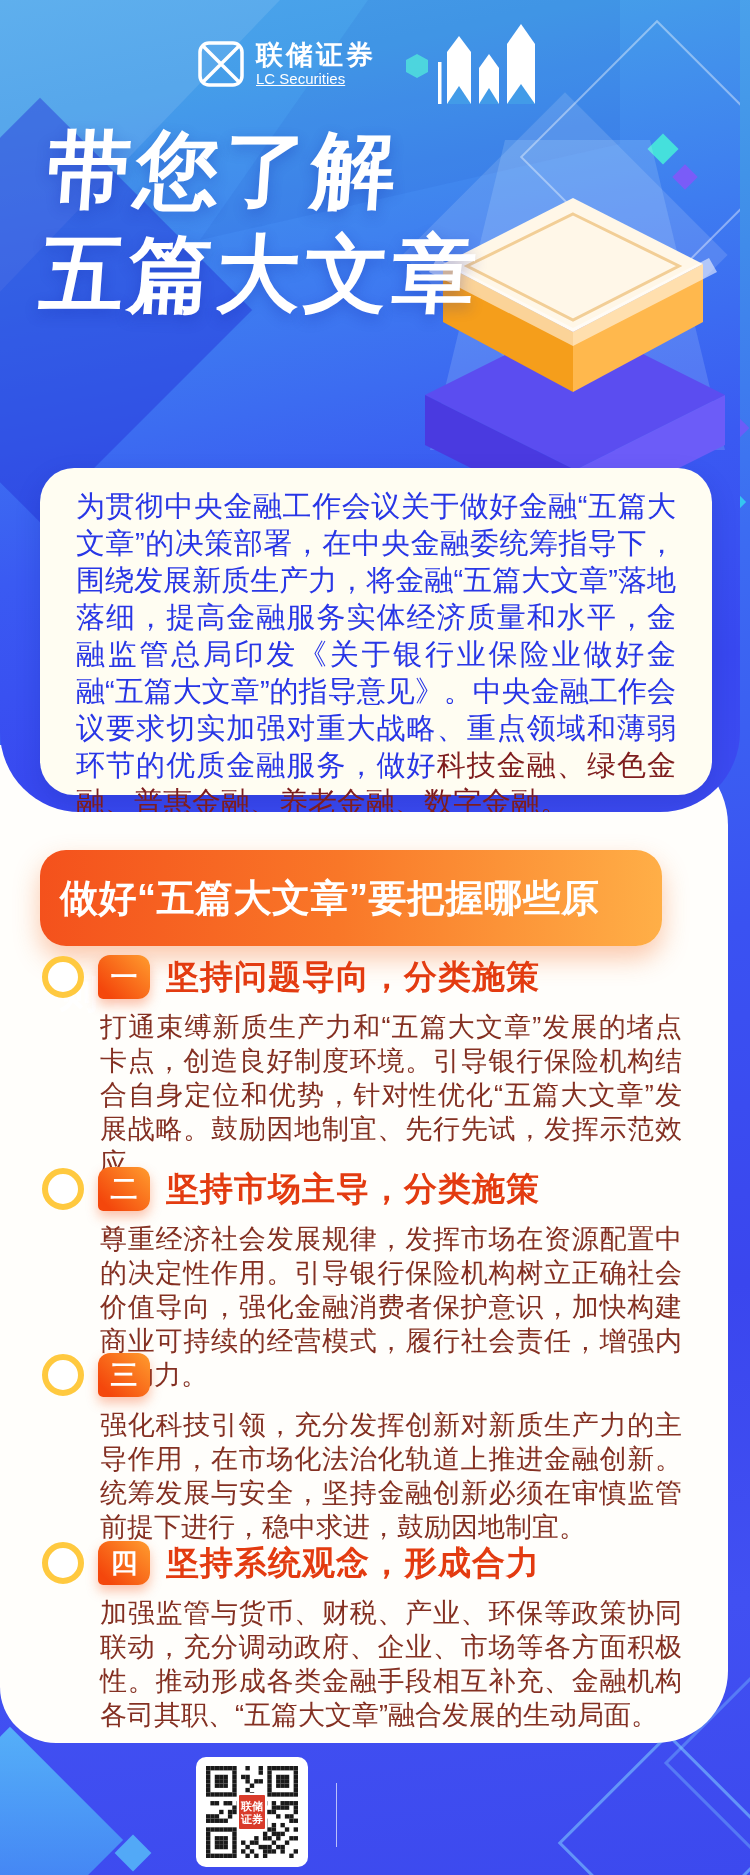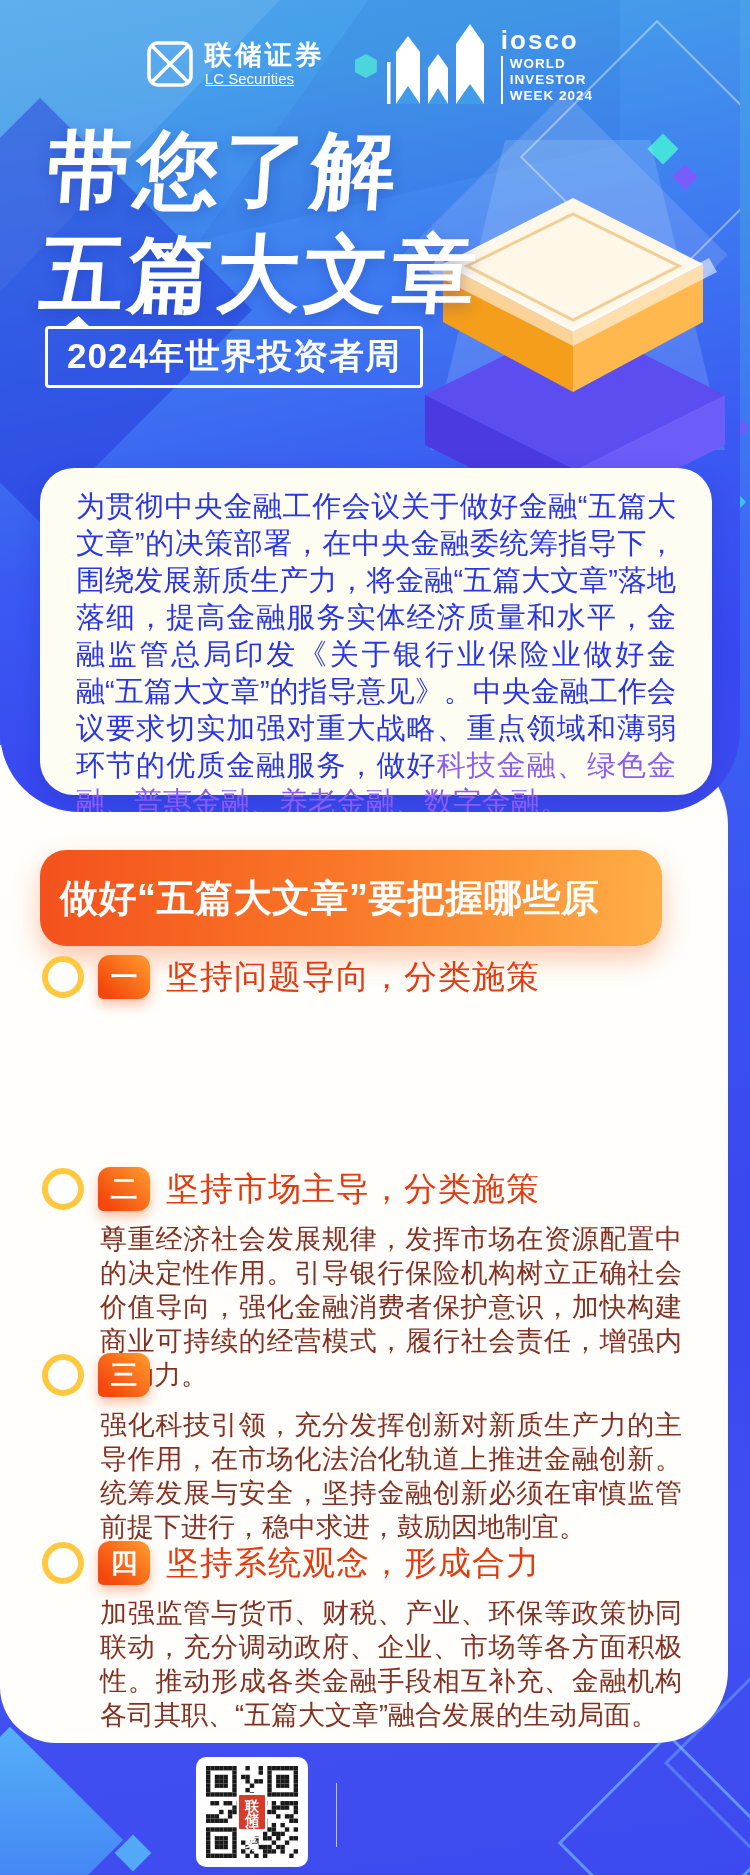--- a/index.html
+++ b/index.html
@@ -42,44 +42,44 @@
   .subtitle-box{position:absolute;left:45px;top:326px;width:372px;height:56px;z-index:5;
     border:3px solid #fff;border-radius:4px;text-align:center;}
   .subtitle-box .notch{position:absolute;left:14px;top:-13px;width:30px;height:13px;background:#fff;
     clip-path:polygon(0 100%,100% 100%,55% 0);}
   .subtitle-text{font-size:35px;font-weight:700;color:#fff;line-height:54px;letter-spacing:1px;}
   
   .intro-card{position:absolute;left:40px;top:468px;width:672px;height:327px;z-index:5;
     background:#FFFDF2;border-radius:34px;box-shadow:0 10px 24px rgba(25,35,160,.22);
     padding:20px 36px 0 36px;box-sizing:border-box;}
   .intro-text{font-size:29px;line-height:37px;color:#2836E6;font-weight:500;text-align:justify;}
-  .intro-text .hl{color:#8b5cf6;}
+  .intro-text .hl{color:#7f1d1d;}
   
   .banner{position:absolute;left:40px;top:850px;width:622px;height:96px;z-index:4;
     border-radius:26px;background:linear-gradient(92deg,#F4511C 0%,#F97728 48%,#FFAF47 100%);
     box-shadow:0 12px 26px rgba(244,110,40,.38);}
   .banner-text{font-size:38px;font-weight:800;color:#fff;line-height:96px;padding-left:20px;letter-spacing:0.5px;}
   
   .section{position:absolute;left:42px;width:676px;z-index:4;}
   .sec-head{display:flex;align-items:center;height:46px;}
   .ring{width:30px;height:30px;border:6px solid #FFC93F;border-radius:50%;background:#fff;box-sizing:content-box;}
   .num-badge{width:52px;height:44px;margin-left:14px;border-radius:12px 12px 12px 5px;
     background:linear-gradient(225deg,#FF9C2E 0%,#F4470C 85%);
     box-shadow:0 6px 12px rgba(244,80,20,.35);
     display:flex;align-items:center;justify-content:center;
     color:#fff;font-size:27px;font-weight:700;}
-  .sec-title{margin-left:16px;font-size:33px;font-weight:400;color:#E33B10;letter-spacing:1px;}
+  .sec-title{margin-left:16px;font-size:33px;font-weight:700;color:#E33B10;letter-spacing:1px;}
   .sec-body{margin:10px 36px 0 58px;font-size:27px;line-height:34px;color:#843022;text-align:justify;}
   .s1{top:954px;} .s2{top:1166px;} .s3{top:1352px;} .s4{top:1540px;}
   
   .footer{position:absolute;left:0;top:1743px;width:750px;height:132px;z-index:3;}
   .qr-box{position:absolute;left:196px;top:14px;width:112px;height:110px;background:#fff;border-radius:10px;}
   .qr-box svg{position:absolute;left:10px;top:9px;}
   .qr-badge{position:absolute;left:41px;top:36px;width:30px;height:38px;background:#D93B2B;border:2px solid #fff;border-radius:3px;
-    color:#fff;font-size:14px;font-weight:700;line-height:13px;text-align:center;padding-top:5px;box-sizing:border-box;}
+    color:#fff;font-size:11px;font-weight:700;line-height:13px;text-align:center;padding-top:5px;box-sizing:border-box;}
   .footer-divider{position:absolute;left:336px;top:40px;width:1px;height:64px;background:rgba(255,255,255,.65);}
   .footer-texts{position:absolute;left:358px;top:32px;color:#fff;}
   .footer-line1{font-size:24px;font-weight:700;letter-spacing:1px;line-height:36px;}
   .footer-line2{font-size:24px;font-weight:500;letter-spacing:1px;line-height:40px;}
 </style>
 </head>
 <body>
 
 <div class="poster">
 
@@ -118,69 +118,58 @@
           <div class="hexagon"></div>
           <svg width="104" height="80" viewBox="0 0 104 80">
             <rect x="0" y="38" width="3.5" height="42" fill="#fff"></rect>
             <polygon points="9,80 9,28 21,12 33,28 33,80" fill="#fff"></polygon>
             <polygon points="9,80 21,62 33,80" fill="#429BE8"></polygon>
             <polygon points="41,80 41,44 51,30 61,44 61,80" fill="#fff"></polygon>
             <polygon points="41,80 51,64 61,80" fill="#429BE8"></polygon>
             <polygon points="69,80 69,20 83,0 97,20 97,80" fill="#fff"></polygon>
             <polygon points="69,80 83,60 97,80" fill="#429BE8"></polygon>
           </svg>
-          <div class="iosco-text">
-            <div class="iosco-word">iosco</div>
-            <div class="iosco-lines">
-              <div>WORLD</div>
-              <div>INVESTOR</div>
-              <div>WEEK 2024</div>
-            </div>
-          </div>
         </div>
       </div>
 
       <svg class="abs" style="left:395px;top:140px;" width="355" height="330" viewBox="0 0 355 330">
         <polygon points="110,0 255,0 330,310 35,310" fill="rgba(220,245,255,.16)"></polygon>
         <polygon points="180,180 330,255 180,330 30,255" fill="#5B4DF0"></polygon>
         <polygon points="30,255 180,330 180,380 30,305" fill="#4A3AE0"></polygon>
         <polygon points="330,255 180,330 180,380 330,305" fill="#6C5CF8"></polygon>
         <polygon points="178,58 308,124 178,192 48,124" fill="#FFF7E8"></polygon>
         <polygon points="178,74 284,126 178,180 72,126" fill="none" stroke="#F2CE96" stroke-width="3"></polygon>
         <polygon points="48,124 178,192 178,252 48,182" fill="#F59E1B"></polygon>
         <polygon points="178,192 308,124 308,182 178,252" fill="#FFB84D"></polygon>
         <polygon points="42,118 178,188 314,118 322,132 178,206 34,132" fill="rgba(255,255,255,.55)"></polygon>
       </svg>
 
       <div class="title">
         <div>带您了解</div>
         <div>五篇大文章</div>
       </div>
 
-      <div class="subtitle-box">
-        <div class="notch"></div>
-        <div class="subtitle-text">2024年世界投资者周</div>
-      </div>
 
       <div class="intro-card">
         <div class="intro-text"><span>为贯彻中央金融工作会议关于做好金融“五篇大文章”的决策部署，在中央金融委统筹指导下，围绕发展新质生产力，将金融“五篇大文章”落地落细，提高金融服务实体经济质量和水平，金融监管总局印发《关于银行业保险业做好金融“五篇大文章”的指导意见》。中央金融工作会议要求切实加强对重大战略、重点领域和薄弱环节的优质金融服务，做好</span><span class="hl">科技金融、绿色金融、普惠金融、养老金融、数字金融。</span></div>
       </div>
     </div>
   </div>
 
   <div class="banner">
     <div class="banner-text">做好“五篇大文章”要把握哪些原则？</div>
   </div>
 
   <div class="section s1">
     <div class="sec-head">
       <div class="ring"></div>
       <div class="num-badge">一</div>
       <div class="sec-title">坚持问题导向，分类施策</div>
     </div>
+    <div class="sec-body">打通束缚新质生产力和“五篇大文章”发展的堵点卡点，创造良好制度环境。引导银行保险机构结合自身定位和优势，针对性优化“五篇大文章”发展战略。鼓励因地制宜、先行先试，发挥示范效应。</div>
   </div>
 
   <div class="section s2">
     <div class="sec-head">
       <div class="ring"></div>
       <div class="num-badge">二</div>
       <div class="sec-title">坚持市场主导，分类施策</div>
     </div>
     <div class="sec-body">尊重经济社会发展规律，发挥市场在资源配置中的决定性作用。引导银行保险机构树立正确社会价值导向，强化金融消费者保护意识，加快构建商业可持续的经营模式，履行社会责任，增强内生动力。</div>
   </div>

